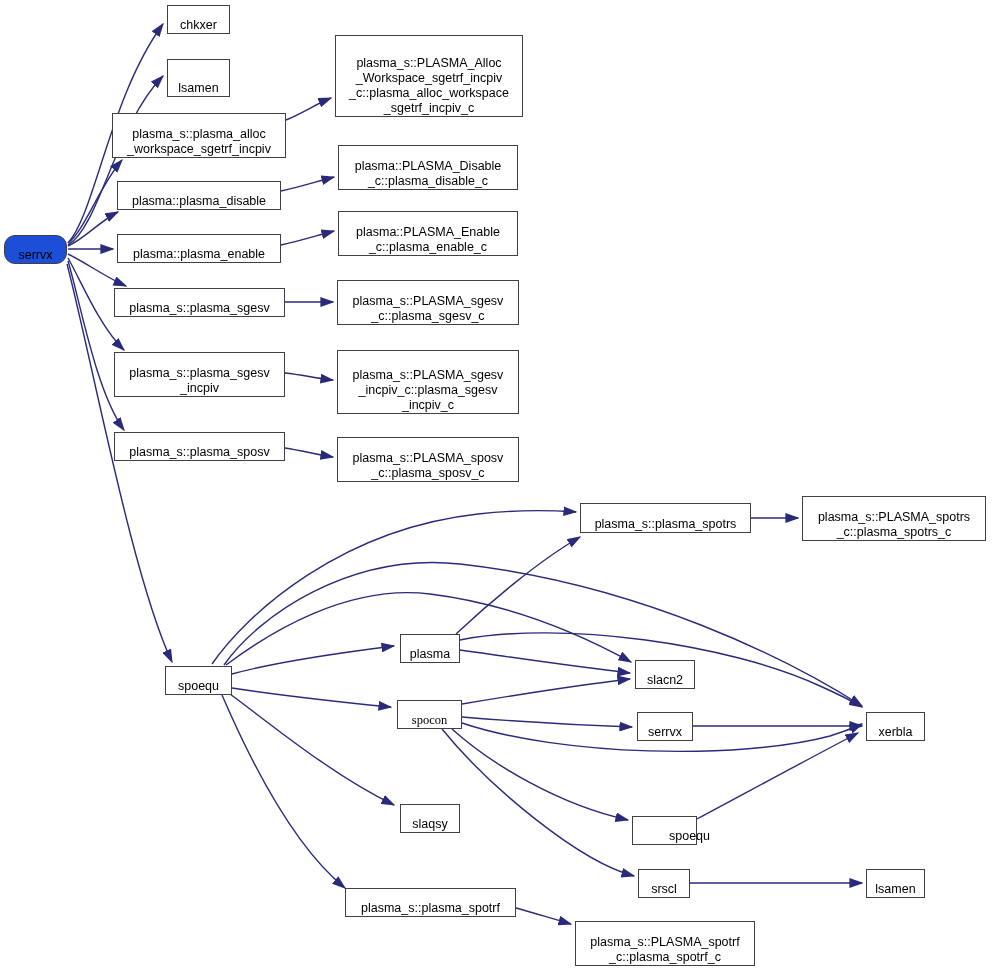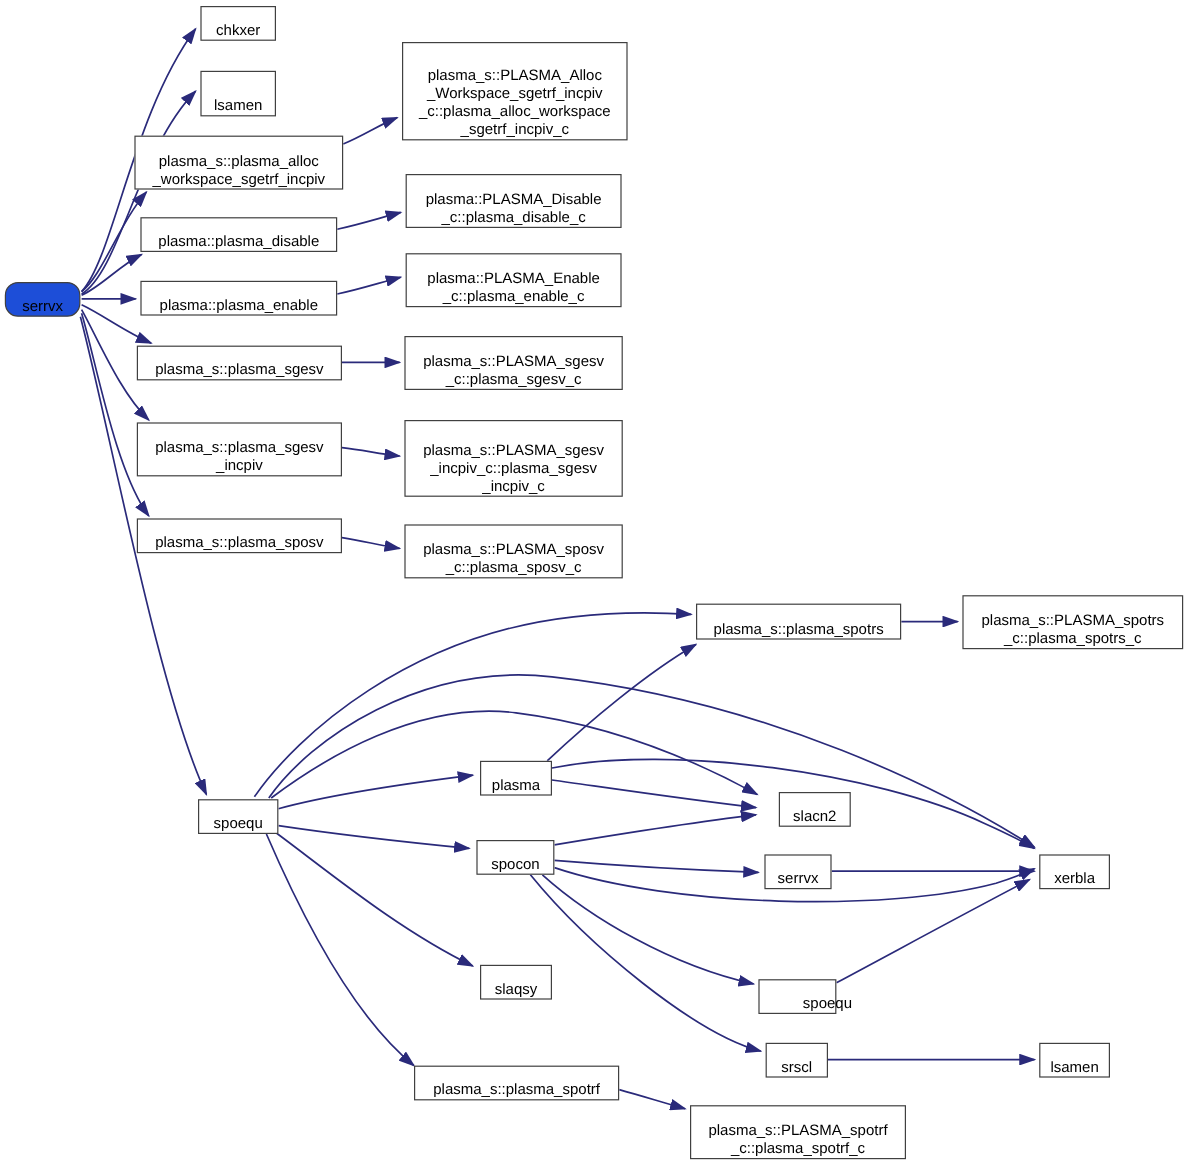--- a/index.html
+++ b/index.html
@@ -123,22 +123,22 @@
 _incpiv_c::plasma_sgesv
 _incpiv_c</span></div>
       <div class="node" style="left: 114px; top: 432px; width: 171px; height: 29px;"><span class="node-label">plasma_s::plasma_sposv</span></div>
       <div class="node" style="left: 337px; top: 437px; width: 182px; height: 45px;"><span class="node-label">plasma_s::PLASMA_sposv
 _c::plasma_sposv_c</span></div>
       <div class="node" style="left: 165px; top: 666px; width: 67px; height: 29px;"><span class="node-label">spoequ</span></div>
       <div class="node" style="left: 580px; top: 503px; width: 171px; height: 30px;"><span class="node-label">plasma_s::plasma_spotrs</span></div>
       <div class="node" style="left: 802px; top: 496px; width: 184px; height: 45px;"><span class="node-label">plasma_s::PLASMA_spotrs
 _c::plasma_spotrs_c</span></div>
       <div class="node" style="left: 400px; top: 634px; width: 60px; height: 29px;"><span class="node-label">plasma</span></div>
-      <div class="node" style="left: 397px; top: 700px; width: 65px; height: 29px;"><span class="node-label">spocon</span></div>
-      <div class="node" style="left: 635px; top: 660px; width: 60px; height: 29px; margin-left: 14px;"><span class="node-label">slacn2</span></div>
+      <div class="node" style="left: 397px; top: 700px; width: 65px; height: 29px; font-family: Liberation Serif, serif;"><span class="node-label">spocon</span></div>
+      <div class="node" style="left: 635px; top: 660px; width: 60px; height: 29px;"><span class="node-label">slacn2</span></div>
       <div class="node" style="left: 637px; top: 712px; width: 56px; height: 29px;"><span class="node-label">serrvx</span></div>
       <div class="node" style="left: 866px; top: 712px; width: 59px; height: 29px;"><span class="node-label">xerbla</span></div>
       <div class="node" style="left: 400px; top: 804px; width: 60px; height: 29px;"><span class="node-label">slaqsy</span></div>
       <div class="node" style="left: 632px; top: 816px; width: 65px; height: 29px; padding-left: 36px;"><span class="node-label">spoequ</span></div>
       <div class="node" style="left: 638px; top: 869px; width: 52px; height: 29px;"><span class="node-label">srscl</span></div>
       <div class="node" style="left: 866px; top: 869px; width: 59px; height: 29px;"><span class="node-label">lsamen</span></div>
       <div class="node" style="left: 345px; top: 888px; width: 171px; height: 29px;"><span class="node-label">plasma_s::plasma_spotrf</span></div>
       <div class="node" style="left: 575px; top: 921px; width: 180px; height: 45px;"><span class="node-label">plasma_s::PLASMA_spotrf
 _c::plasma_spotrf_c</span></div>
     </div>

